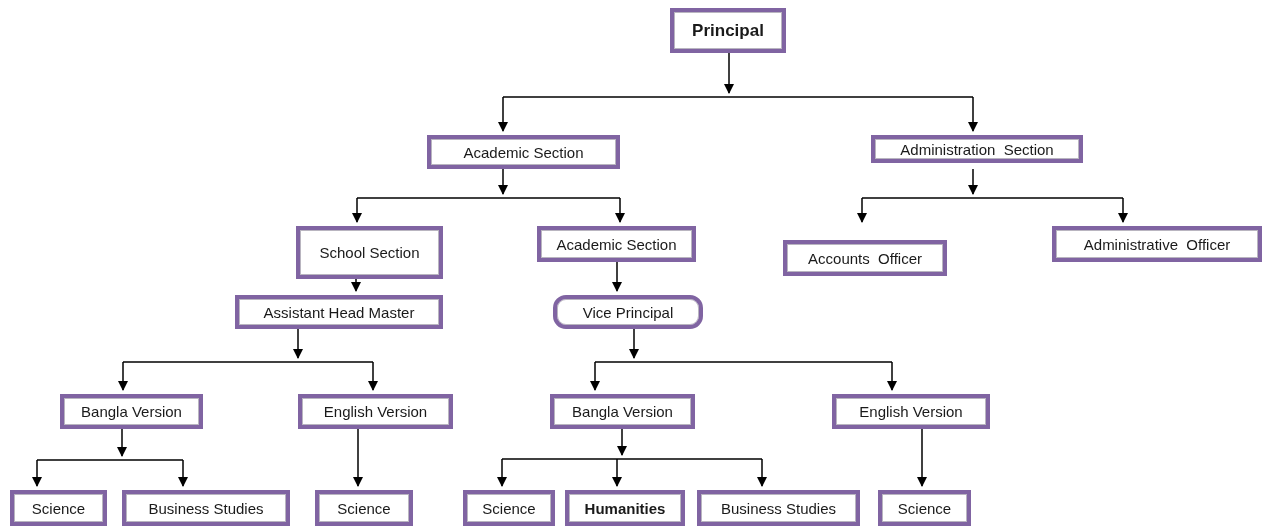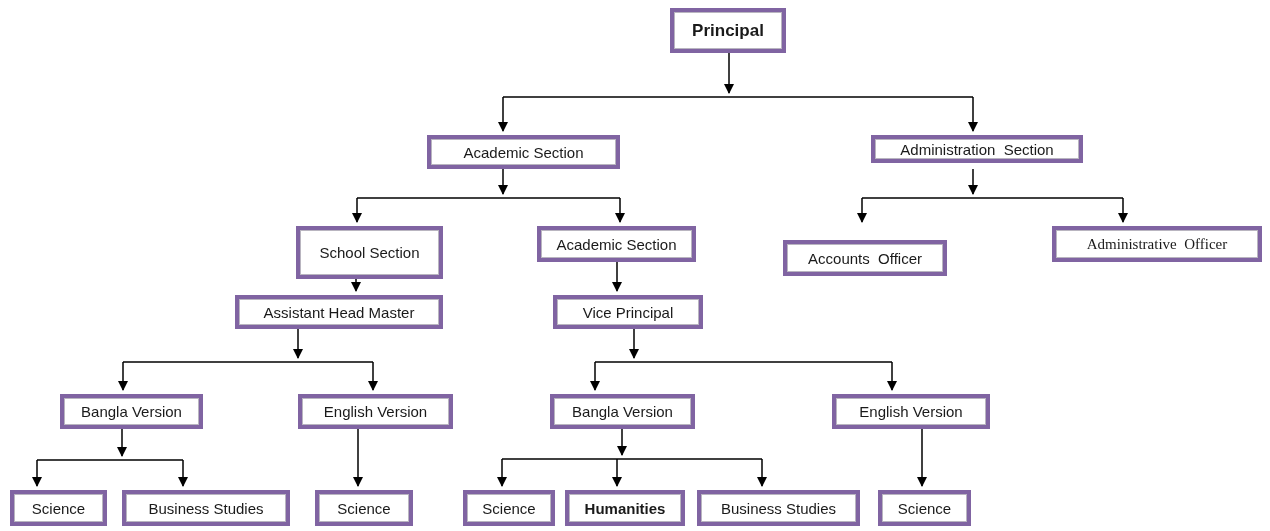--- a/index.html
+++ b/index.html
@@ -24,23 +24,23 @@
   }
   .node.root{font-weight:bold;font-size:17px;}
 
   
   .n-principal            {left:670px;top:8px;  width:116px;height:45px;}
   .n-academic             {left:427px;top:135px;width:193px;height:34px;text-align:right;}
   .n-administration       {left:871px;top:135px;width:212px;height:28px;}
   .n-school               {left:296px;top:226px;width:147px;height:53px;}
   .n-college              {left:537px;top:226px;width:159px;height:36px;}
   .n-accounts             {left:783px;top:240px;width:164px;height:36px;}
-  .n-admin-officer        {left:1052px;top:226px;width:210px;height:36px;font-family:Liberation Serif, serif;}
+  .n-admin-officer        {left:1052px;top:226px;width:210px;height:36px;}
   .n-ahm                  {left:235px;top:295px;width:208px;height:34px;}
-  .n-vice-principal       {left:553px;top:295px;width:150px;height:34px;}
+  .n-vice-principal       {left:553px;top:295px;width:150px;height:34px;border-radius:13px;}
   .n-bangla-school        {left:60px; top:394px;width:143px;height:35px;}
   .n-english-school       {left:298px;top:394px;width:155px;height:35px;}
   .n-bangla-college       {left:550px;top:394px;width:145px;height:35px;}
   .n-english-college      {left:832px;top:394px;width:158px;height:35px;}
   .n-science-bs           {left:10px; top:490px;width:97px; height:36px;}
   .n-business-school      {left:122px;top:490px;width:168px;height:36px;}
   .n-science-es           {left:315px;top:490px;width:98px; height:36px;}
   .n-science-bc           {left:463px;top:490px;width:92px; height:36px;}
   .n-humanities           {left:565px;top:490px;width:120px;height:36px;font-weight:bold;}
   .n-business-college     {left:697px;top:490px;width:163px;height:36px;}

